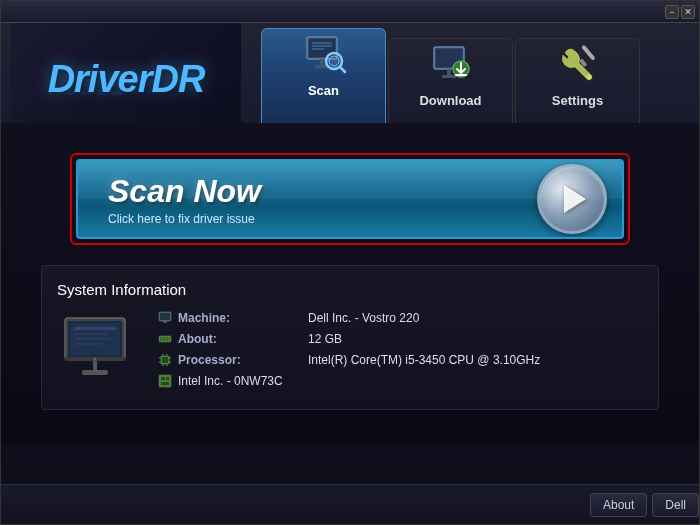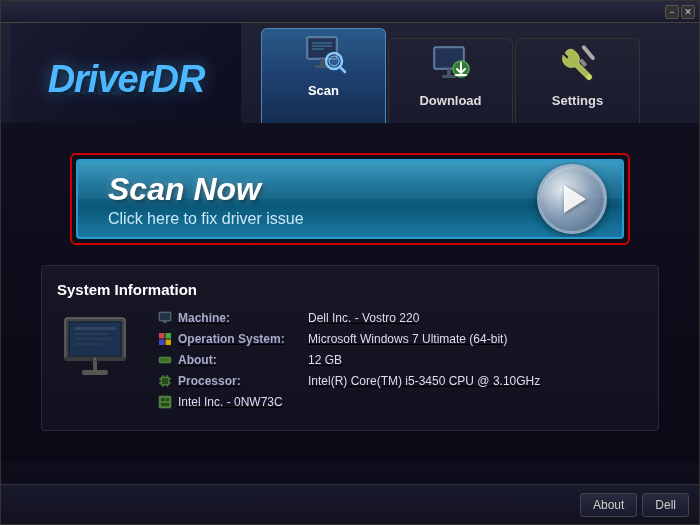--- a/index.html
+++ b/index.html
@@ -182,21 +182,21 @@
 
     .scan-now-title {
       font-size: 32px;
       font-weight: bold;
       font-style: italic;
       color: white;
       text-shadow: 2px 2px 4px rgba(0,0,0,0.5), 0 0 10px rgba(255,255,255,0.3);
     }
 
     .scan-now-subtitle {
-      font-size: 16px;
+      font-size: 12px;
       color: #cce8f8;
       margin-top: 2px;
     }
 
     .scan-play-btn {
       width: 70px;
       height: 70px;
       border-radius: 50%;
       background: radial-gradient(circle at 35% 35%, #e0e8f0, #8098b0 50%, #4a6080 100%);
       border: 3px solid #90a8c0;
@@ -221,29 +221,28 @@
     .system-info-section {
       margin-top: 20px;
       background: linear-gradient(180deg, #161625 0%, #111120 100%);
       border: 1px solid #2a2a3e;
       border-radius: 4px;
       padding: 15px;
     }
 
     .system-info-title {
       font-size: 15px;
-      font-weight: bold;
+      font-weight: normal;
       color: #ffffff;
       margin-bottom: 12px;
     }
 
     .system-info-body {
       display: flex;
       gap: 15px;
-      text-decoration: underline;
     }
 
     .monitor-icon {
       width: 85px;
       height: 75px;
       flex-shrink: 0;
       display: flex;
       align-items: center;
       justify-content: center;
     }
@@ -284,21 +283,20 @@
       position: absolute;
       bottom: 0;
       left: 0;
       right: 0;
       height: 40px;
       background: linear-gradient(180deg, #1a1a2e 0%, #111120 100%);
       border-top: 1px solid #333;
       display: flex;
       align-items: center;
       justify-content: flex-end;
-      padding-right: 10px;
       gap: 5px;
     }
 
     .footer-btn {
       padding: 4px 12px;
       background: linear-gradient(180deg, #2a2a3e 0%, #1a1a2e 100%);
       border: 1px solid #444;
       border-radius: 3px;
       color: #ccc;
       font-size: 12px;
@@ -430,32 +428,20 @@
               <svg width="14" height="14" viewBox="0 0 14 14">
                   <rect x="1" y="1" width="12" height="9" rx="1" fill="#445566" stroke="#778899" stroke-width="0.5"></rect>
                   <rect x="2" y="2" width="10" height="7" fill="#223344"></rect>
                   <rect x="5" y="10" width="4" height="2" fill="#445566"></rect>
                 </svg>
             </div>
             <div class="info-label">Machine:</div>
             <div class="info-value">Dell Inc. - Vostro 220</div>
           </div>
 
-          <div class="info-row">
-            <div class="info-icon">
-              <svg width="14" height="14" viewBox="0 0 14 14">
-                  <rect x="1" y="1" width="5.5" height="5.5" fill="#cc4444"></rect>
-                  <rect x="7.5" y="1" width="5.5" height="5.5" fill="#44aa44"></rect>
-                  <rect x="1" y="7.5" width="5.5" height="5.5" fill="#4444cc"></rect>
-                  <rect x="7.5" y="7.5" width="5.5" height="5.5" fill="#ccaa00"></rect>
-                </svg>
-            </div>
-            <div class="info-label">Operation System:</div>
-            <div class="info-value">Microsoft Windows 7 Ultimate  (64-bit)</div>
-          </div>
 
           <div class="info-row">
             <div class="info-icon">
               <svg width="14" height="14" viewBox="0 0 14 14">
                   <rect x="1" y="4" width="12" height="6" rx="1" fill="#4a7a3a" stroke="#5a9a4a" stroke-width="0.5"></rect>
                   <rect x="2" y="5" width="2" height="4" fill="#3a6a2a"></rect>
                   <rect x="5" y="5" width="2" height="4" fill="#3a6a2a"></rect>
                   <rect x="8" y="5" width="2" height="4" fill="#3a6a2a"></rect>
                   <rect x="11" y="5" width="1" height="4" fill="#3a6a2a"></rect>
                 </svg>

